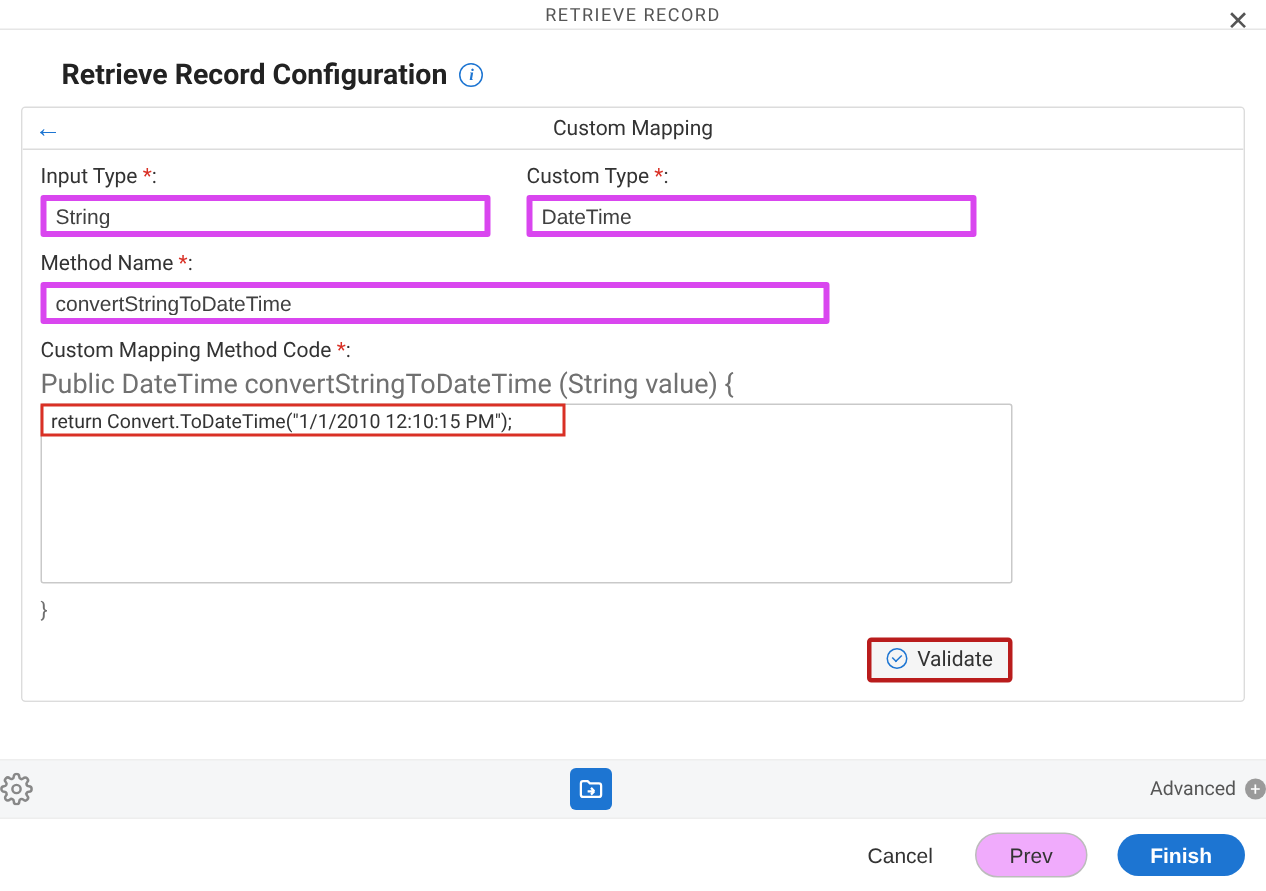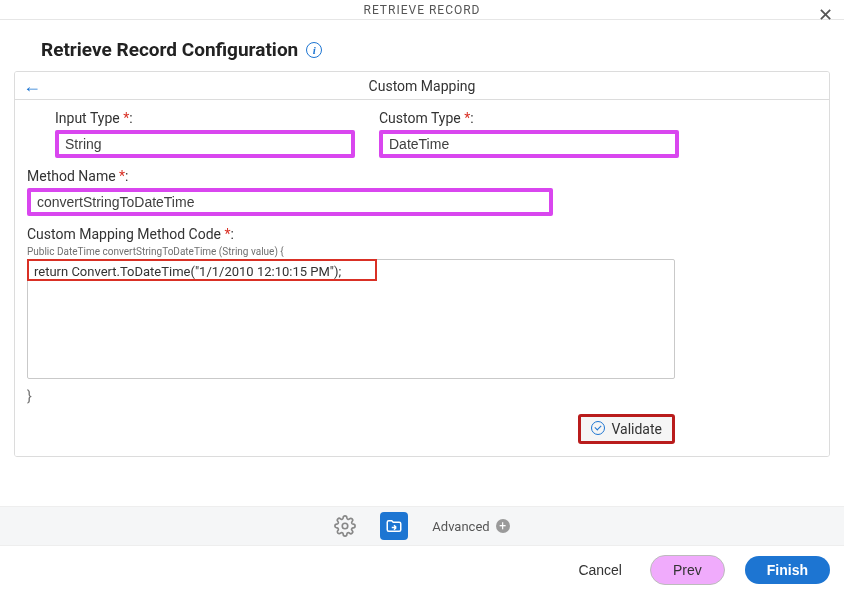--- a/index.html
+++ b/index.html
@@ -86,21 +86,20 @@
     line-height:1;
   }
   .panel-body {
     padding: 10px 12px 12px 12px;
     background:#fff;
   }
   .row {
     display:flex;
     gap: 24px;
     margin-bottom: 10px;
-    margin-left: 28px;
   }
   .col {
     flex: 0 0 300px;
     display:flex;
     flex-direction:column;
   }
   .field-label {
     font-size:14px;
     color:#333;
     margin-bottom:4px;
@@ -112,21 +111,21 @@
     border-radius:2px;
     padding:0 6px;
     font-size:14px;
     color:#404040;
     outline:none;
     background:#fff;
   }
   .wide-input { width:526px; }
   .signature {
     color:#707070;
-    font-size:10px;
+    font-size:18px;
     margin: 4px 0 2px 0;
   }
   .code-area {
     width:648px;
     height:120px;
     border:1px solid #c9c9c9;
     border-radius:2px;
     padding:4px 6px;
     font-size:13px;
     font-family: -apple-system, BlinkMacSystemFont, "Segoe UI", Roboto, Helvetica, Arial, sans-serif;
@@ -179,21 +178,21 @@
   .toolbar-strip {
     position:absolute;
     left:0; right:0;
     bottom: 48px;
     height: 40px;
     background:#f5f6f7;
     border-top:1px solid #eee;
     border-bottom:1px solid #eee;
     display:flex;
     align-items:center;
-    justify-content:center;
+    justify-content:space-between;
     gap:24px;
   }
   .gear-icon {
     width:22px; height:22px;
     color:#888;
   }
   .folder-btn {
     width:28px; height:28px;
     background:#1d75d2;
     border-radius:4px;

